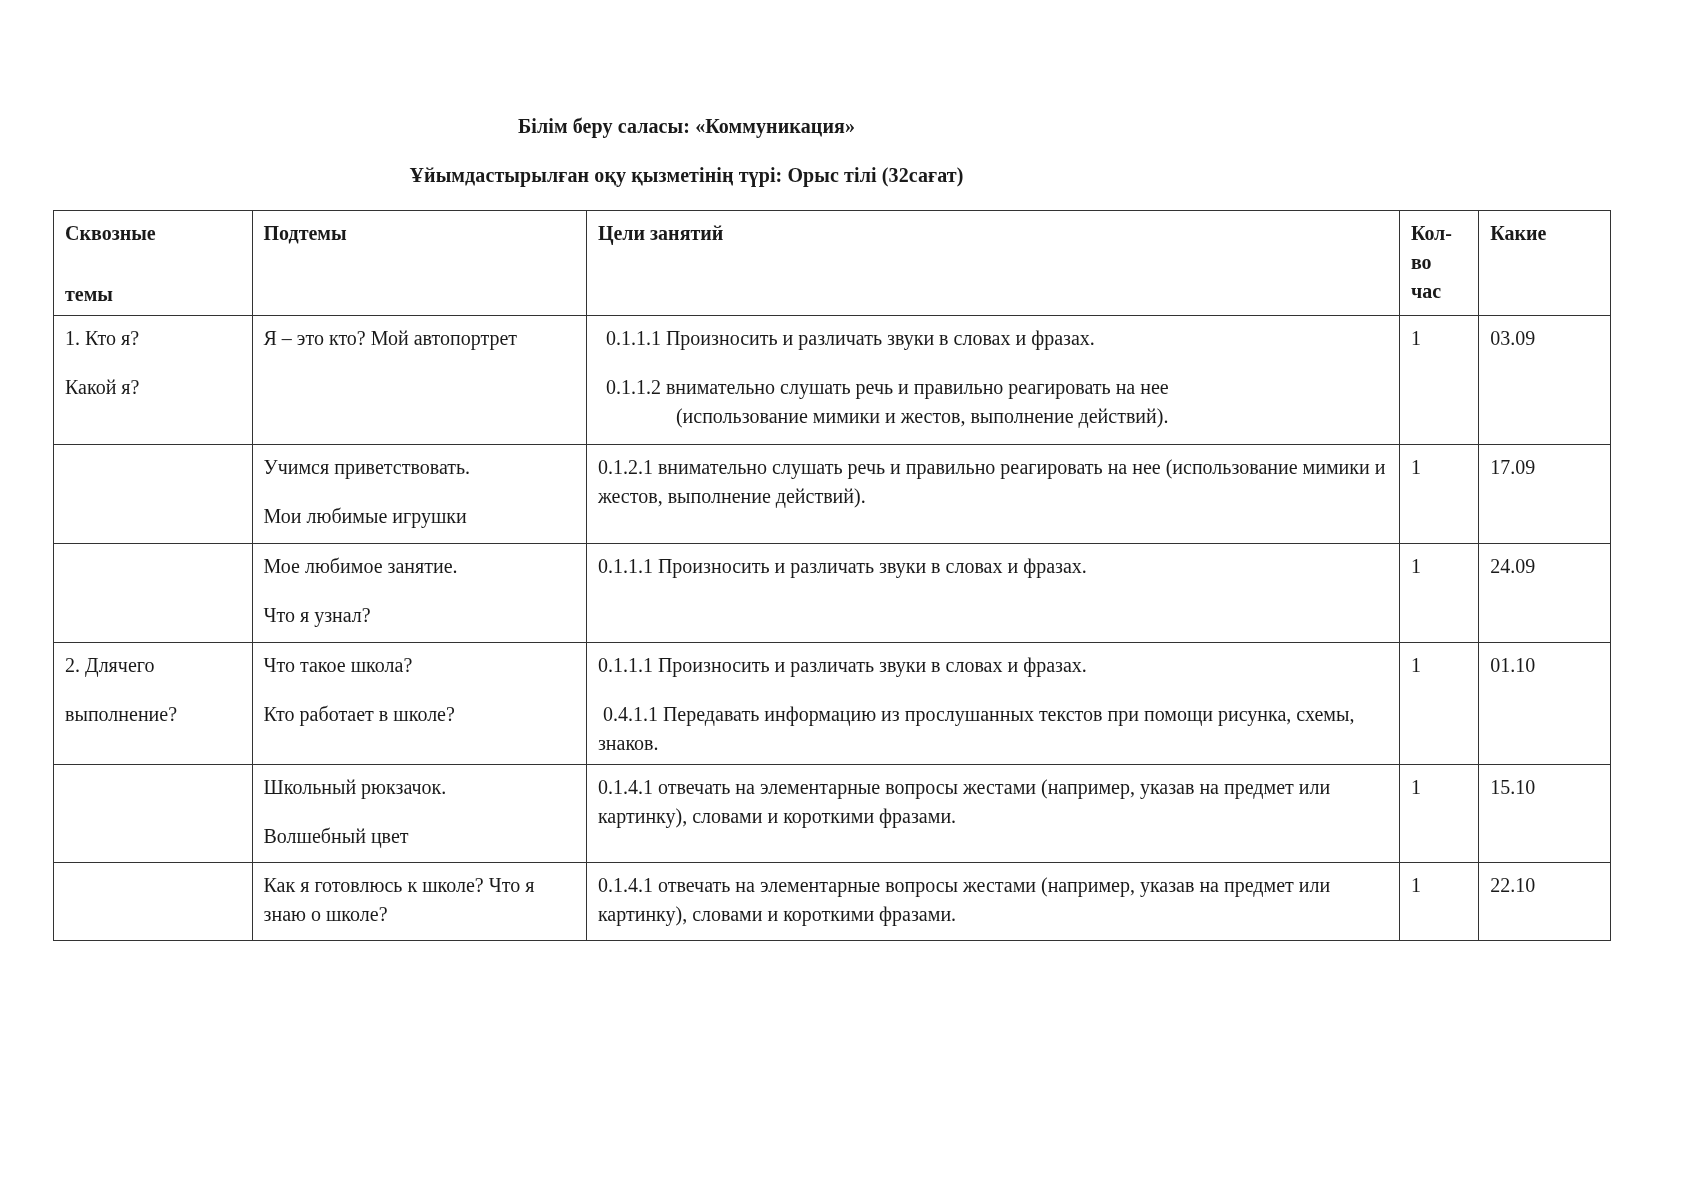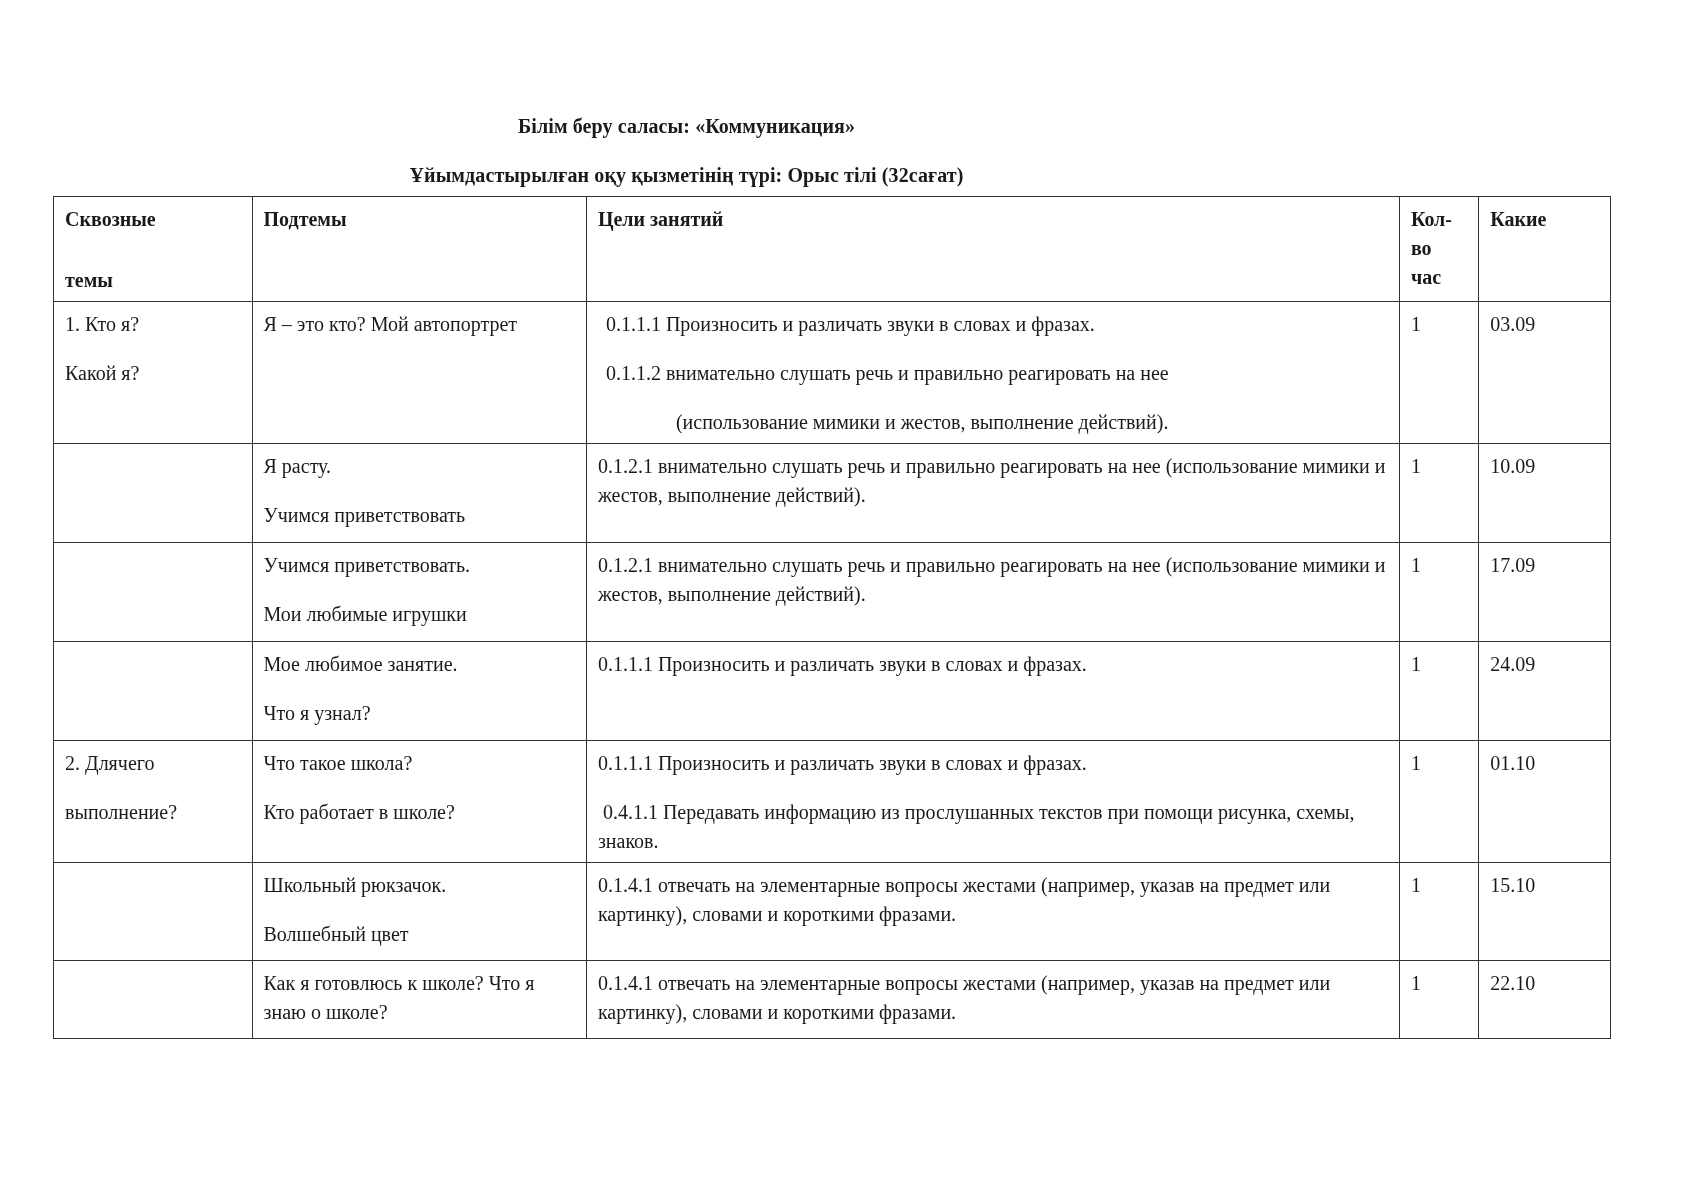--- a/index.html
+++ b/index.html
@@ -7,21 +7,21 @@
       width: 1683px; height: 1190px; background: #ffffff; position: relative; overflow: hidden;
       font-family: "Liberation Serif", "DejaVu Serif", serif; color: #1a1a1a;
     }
     .title {
       position: absolute; left: 0; width: 1683px; text-align: center;
       font-weight: bold; font-size: 20px; letter-spacing: 0.1px;
     }
     #t1 { top: 115px; left: -155px; }
     #t2 { top: 164px; left: -155px; }
     table {
-      position: absolute; left: 53px; top: 196px; width: 1558px;
+      position: absolute; left: 53px; top: 210px; width: 1558px;
       border-collapse: collapse; table-layout: fixed; font-size: 20px;
     }
     td, th {
       border: 1.5px solid #333; vertical-align: top; text-align: left;
       padding: 8px 10px 6px 11px; line-height: 29px;
     }
     th { font-weight: bold; }
     .col1 { width: 190px; } .col2 { width: 320px; } .col3 { width: 778px; }
     .col4 { width: 76px; } .col5 { width: 126px; }
     .theme { font-weight: normal; }
@@ -64,38 +64,26 @@
       <td class="theme">
         <div>1. Кто я?</div>
         <div class="gap">Какой я?</div>
       </td>
       <td>
         <div>Я – это кто? Мой автопортрет</div>
       </td>
       <td>
         <div style="padding-left:8px;">0.1.1.1 Произносить и различать звуки в словах и фразах.</div>
         <div class="gap" style="padding-left:8px;">0.1.1.2  внимательно слушать речь и правильно реагировать на нее</div>
-        <div class="indent-block" style="padding-left:78px;margin-top:20px;">(использование мимики и жестов, выполнение действий).</div>
+        <div class="indent-block" style="padding-left:78px;">(использование мимики и жестов, выполнение действий).</div>
       </td>
       <td>1</td>
       <td>03.09</td>
     </tr>
 
-    <tr style="height:99px;">
-      <td></td>
-      <td>
-        <div>Я расту.</div>
-        <div class="gap">Учимся приветствовать</div>
-      </td>
-      <td>
-        <div>0.1.2.1 внимательно слушать речь и правильно реагировать на нее (использование мимики и жестов, выполнение действий).</div>
-      </td>
-      <td>1</td>
-      <td>10.09</td>
-    </tr>
 
     <tr style="height:99px;">
       <td></td>
       <td>
         <div>Учимся приветствовать.</div>
         <div class="gap">Мои любимые игрушки</div>
       </td>
       <td>
         <div>0.1.2.1 внимательно слушать речь и правильно реагировать на нее (использование мимики и жестов, выполнение действий).</div>
       </td>

